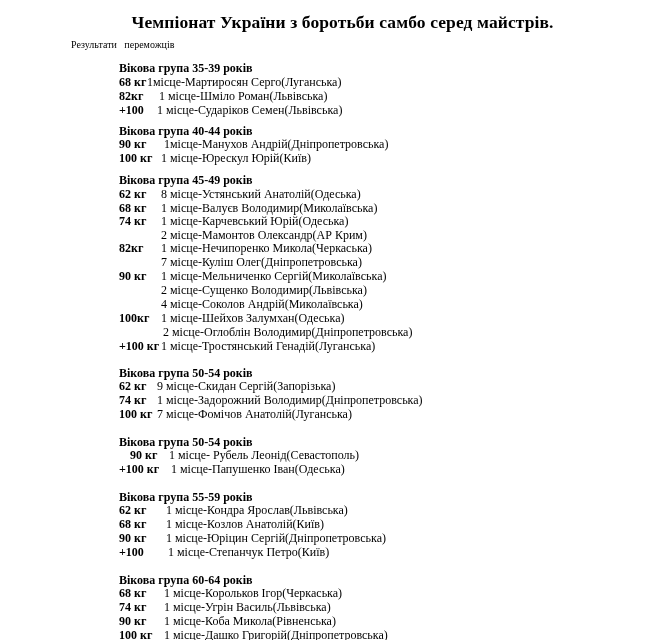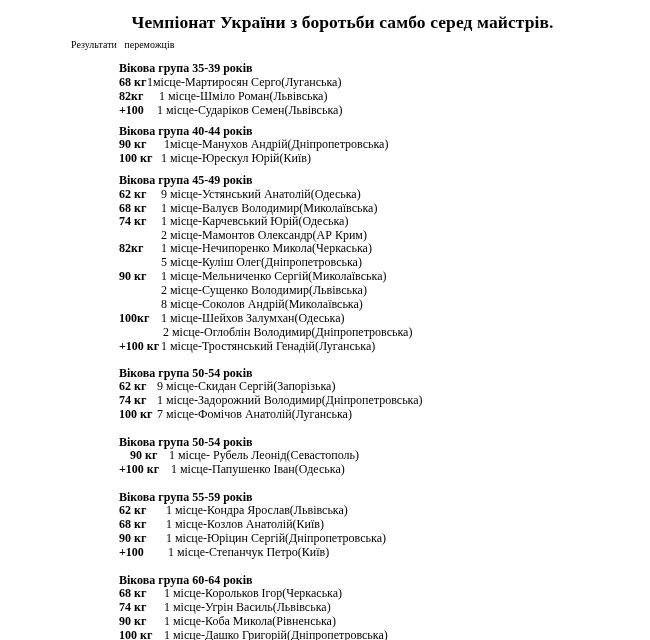--- a/index.html
+++ b/index.html
@@ -39,53 +39,53 @@
   <span class="r" style="left:45px">1місце-Манухов Андрій(Дніпропетровська)</span>
 </div>
 <div class="line" style="left:71px;top:151px;width:400px">
   <span class="w">100 кг</span>
   <span class="r" style="left:42px">1 місце-Юрескул Юрій(Київ)</span>
 </div>
 
 <div class="line gh" style="left:71px;top:173px">Вікова група 45-49 років</div>
 <div class="line" style="left:71px;top:187px;width:400px">
   <span class="w">62 кг</span>
-  <span class="r" style="left:42px">9 місце-Устянський Анатолій(Одеська)</span>
+  <span class="r" style="left:42px">8 місце-Устянський Анатолій(Одеська)</span>
 </div>
 <div class="line" style="left:71px;top:201px;width:400px">
   <span class="w">68 кг</span>
   <span class="r" style="left:42px">1 місце-Валуєв Володимир(Миколаївська)</span>
 </div>
 <div class="line" style="left:71px;top:214px;width:400px">
   <span class="w">74 кг</span>
   <span class="r" style="left:42px">1 місце-Карчевський Юрій(Одеська)</span>
 </div>
 <div class="line" style="left:71px;top:228px;width:400px">
   <span class="w"></span>
   <span class="r" style="left:42px">2 місце-Мамонтов Олександр(АР Крим)</span>
 </div>
 <div class="line" style="left:71px;top:241px;width:400px">
   <span class="w">82кг</span>
   <span class="r" style="left:42px">1 місце-Нечипоренко Микола(Черкаська)</span>
 </div>
 <div class="line" style="left:71px;top:255px;width:400px">
   <span class="w"></span>
-  <span class="r" style="left:42px">5 місце-Куліш Олег(Дніпропетровська)</span>
+  <span class="r" style="left:42px">7 місце-Куліш Олег(Дніпропетровська)</span>
 </div>
 <div class="line" style="left:71px;top:269px;width:400px">
   <span class="w">90 кг</span>
   <span class="r" style="left:42px">1 місце-Мельниченко Сергій(Миколаївська)</span>
 </div>
 <div class="line" style="left:71px;top:283px;width:400px">
   <span class="w"></span>
   <span class="r" style="left:42px">2 місце-Сущенко Володимир(Львівська)</span>
 </div>
 <div class="line" style="left:71px;top:297px;width:400px">
   <span class="w"></span>
-  <span class="r" style="left:42px">8 місце-Соколов Андрій(Миколаївська)</span>
+  <span class="r" style="left:42px">4 місце-Соколов Андрій(Миколаївська)</span>
 </div>
 <div class="line" style="left:71px;top:311px;width:400px">
   <span class="w">100кг</span>
   <span class="r" style="left:42px">1 місце-Шейхов Залумхан(Одеська)</span>
 </div>
 <div class="line" style="left:71px;top:325px;width:420px">
   <span class="w"></span>
   <span class="r" style="left:44px">2 місце-Оглоблін Володимир(Дніпропетровська)</span>
 </div>
 <div class="line" style="left:71px;top:339px;width:400px">

